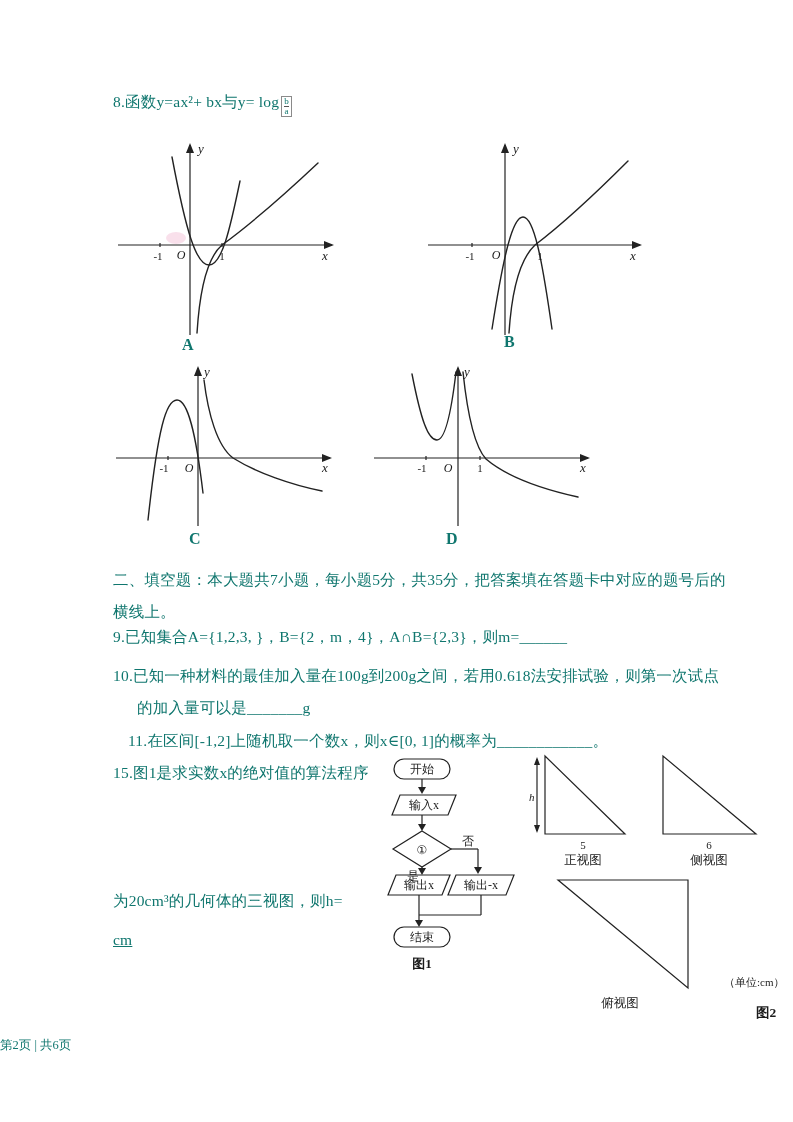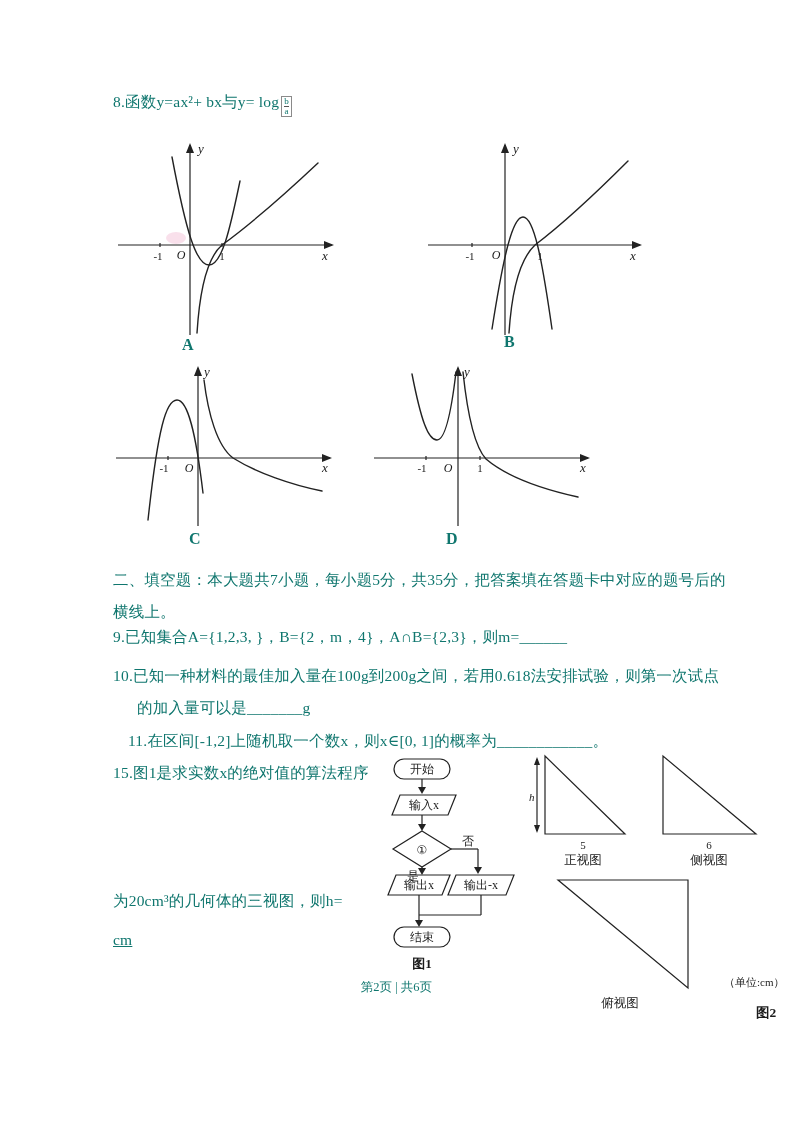--- a/index.html
+++ b/index.html
@@ -14,21 +14,21 @@
   svg text { font-family:"Liberation Serif","DejaVu Serif",serif; fill:#1b1b1b; }
   .curve { fill:none; stroke:#222; stroke-width:1.4; stroke-linecap:round; }
   .axis  { stroke:#222; stroke-width:1.2; }
   .shape { fill:none; stroke:#222; stroke-width:1.2; }
   .ah { fill:#222; stroke:none; }
   .frac { display:inline-block; vertical-align:-7px; font-size:9px; line-height:1.05;
           text-align:center; border:1px solid #8a8a8a; padding:0 2px; margin:0 2px; }
   .frac .num { display:block; }
   .frac .den { display:block; border-top:1px solid #555; }
   .u { text-decoration:underline; }
-  .footer { position:absolute; left:0; right:0; top:979px; text-align:center; font-size:12.5px; }
+  .footer { position:absolute; left:0; right:0; top:1037px; font-size:12.5px; }
   .artifact { opacity:.55; }
 </style>
 </head>
 <body>
 
 <div class="page">
 
   <div class="t" style="left:113px; top:92px;">
     <span>8.函数y=ax²+ bx与y= log</span><span class="frac"><span class="num">b</span><span class="den">a</span></span>
   </div>

